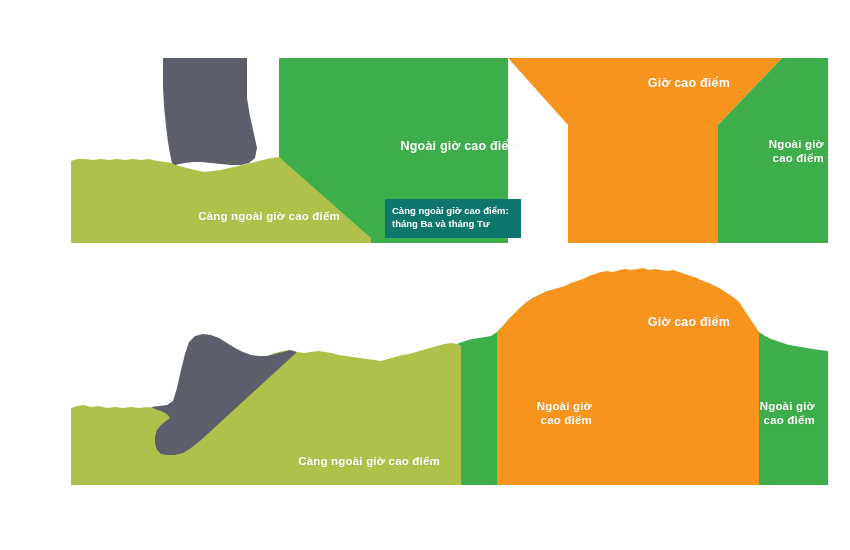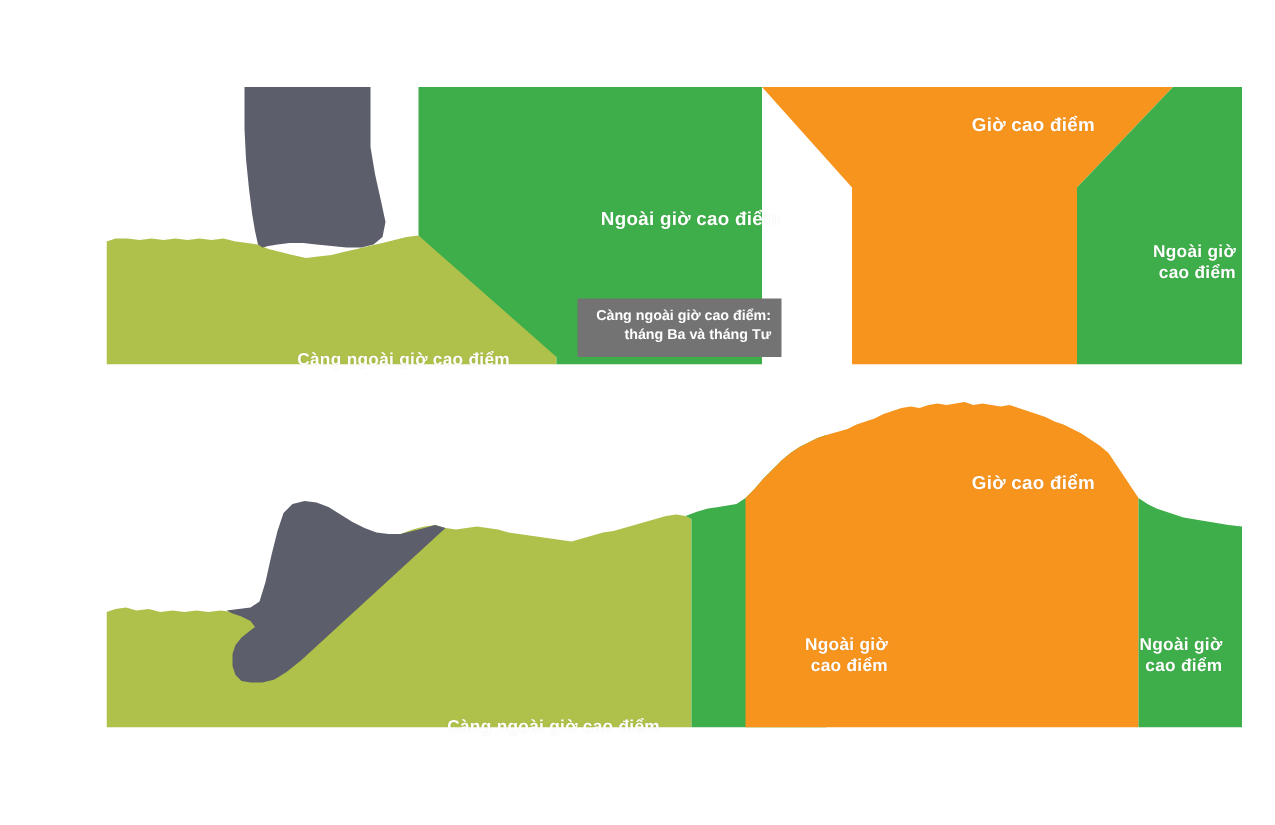--- a/index.html
+++ b/index.html
@@ -5,23 +5,23 @@
   html,body{margin:0;padding:0;background:#ffffff;}
   body{width:850px;height:550px;overflow:hidden;
        font-family:"Liberation Sans","DejaVu Sans",sans-serif;}
   #stage{position:relative;width:850px;height:550px;background:#fff;}
   .panel{position:absolute;}
   .panel svg{display:block;}
   .lbl{position:absolute;color:#ffffff;font-weight:bold;letter-spacing:.2px;
        text-align:right;line-height:1.18;white-space:pre-line;
        text-shadow:0 0 1px rgba(0,0,0,.10);pointer-events:none;}
   .lbl-lg{font-size:12.5px;}
-  .lbl-md{font-size:11.5px;margin-top:24px;}
-  .callout{position:absolute;background:#737373;color:#fff;font-weight:bold;
-           font-size:9.5px;line-height:1.35;text-align:right;
+  .lbl-md{font-size:11.5px;}
+  .callout{position:absolute;background:#0f766e;color:#fff;font-weight:bold;
+           font-size:9.5px;line-height:1.35;text-align:left;
            padding:6px 7px 7px 7px;white-space:pre-line;}
 </style>
 </head>
 <body>
 
 <div id="stage">
 
   <div class="panel" id="panel-top" style="left:71px;top:58px;width:757px;height:185px;">
     <svg width="757" height="185" viewBox="0 0 757 185">
 

